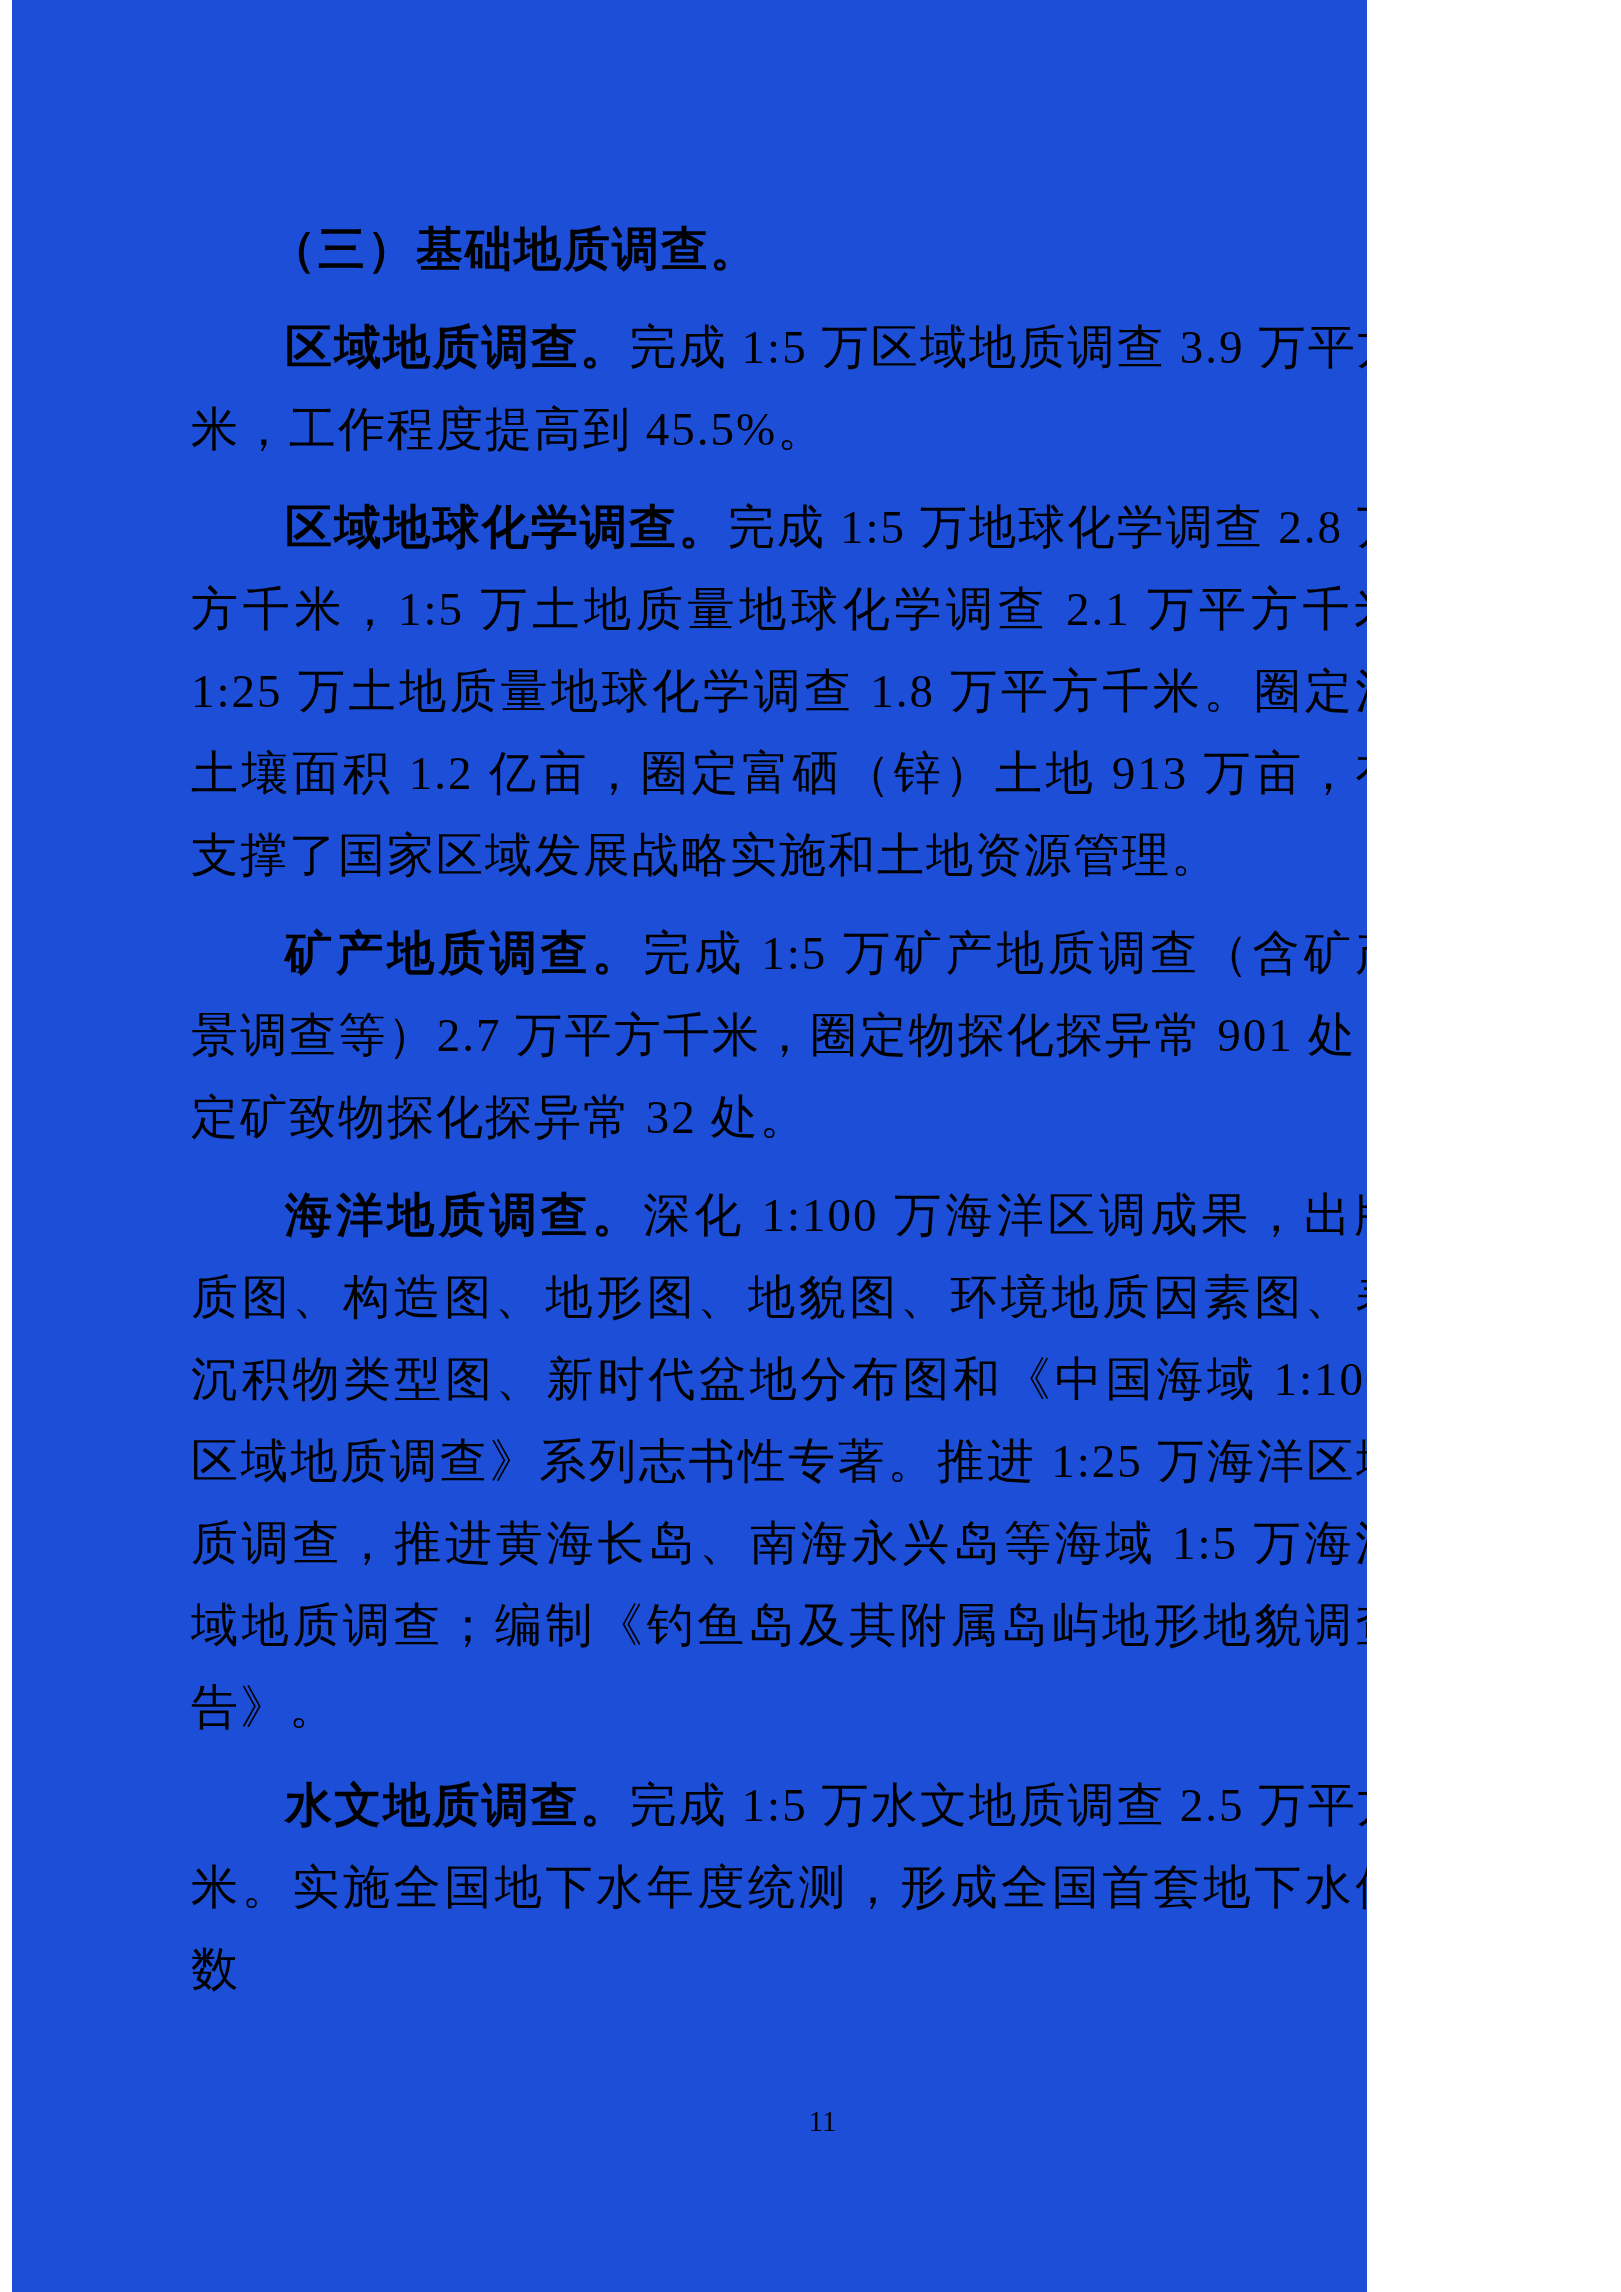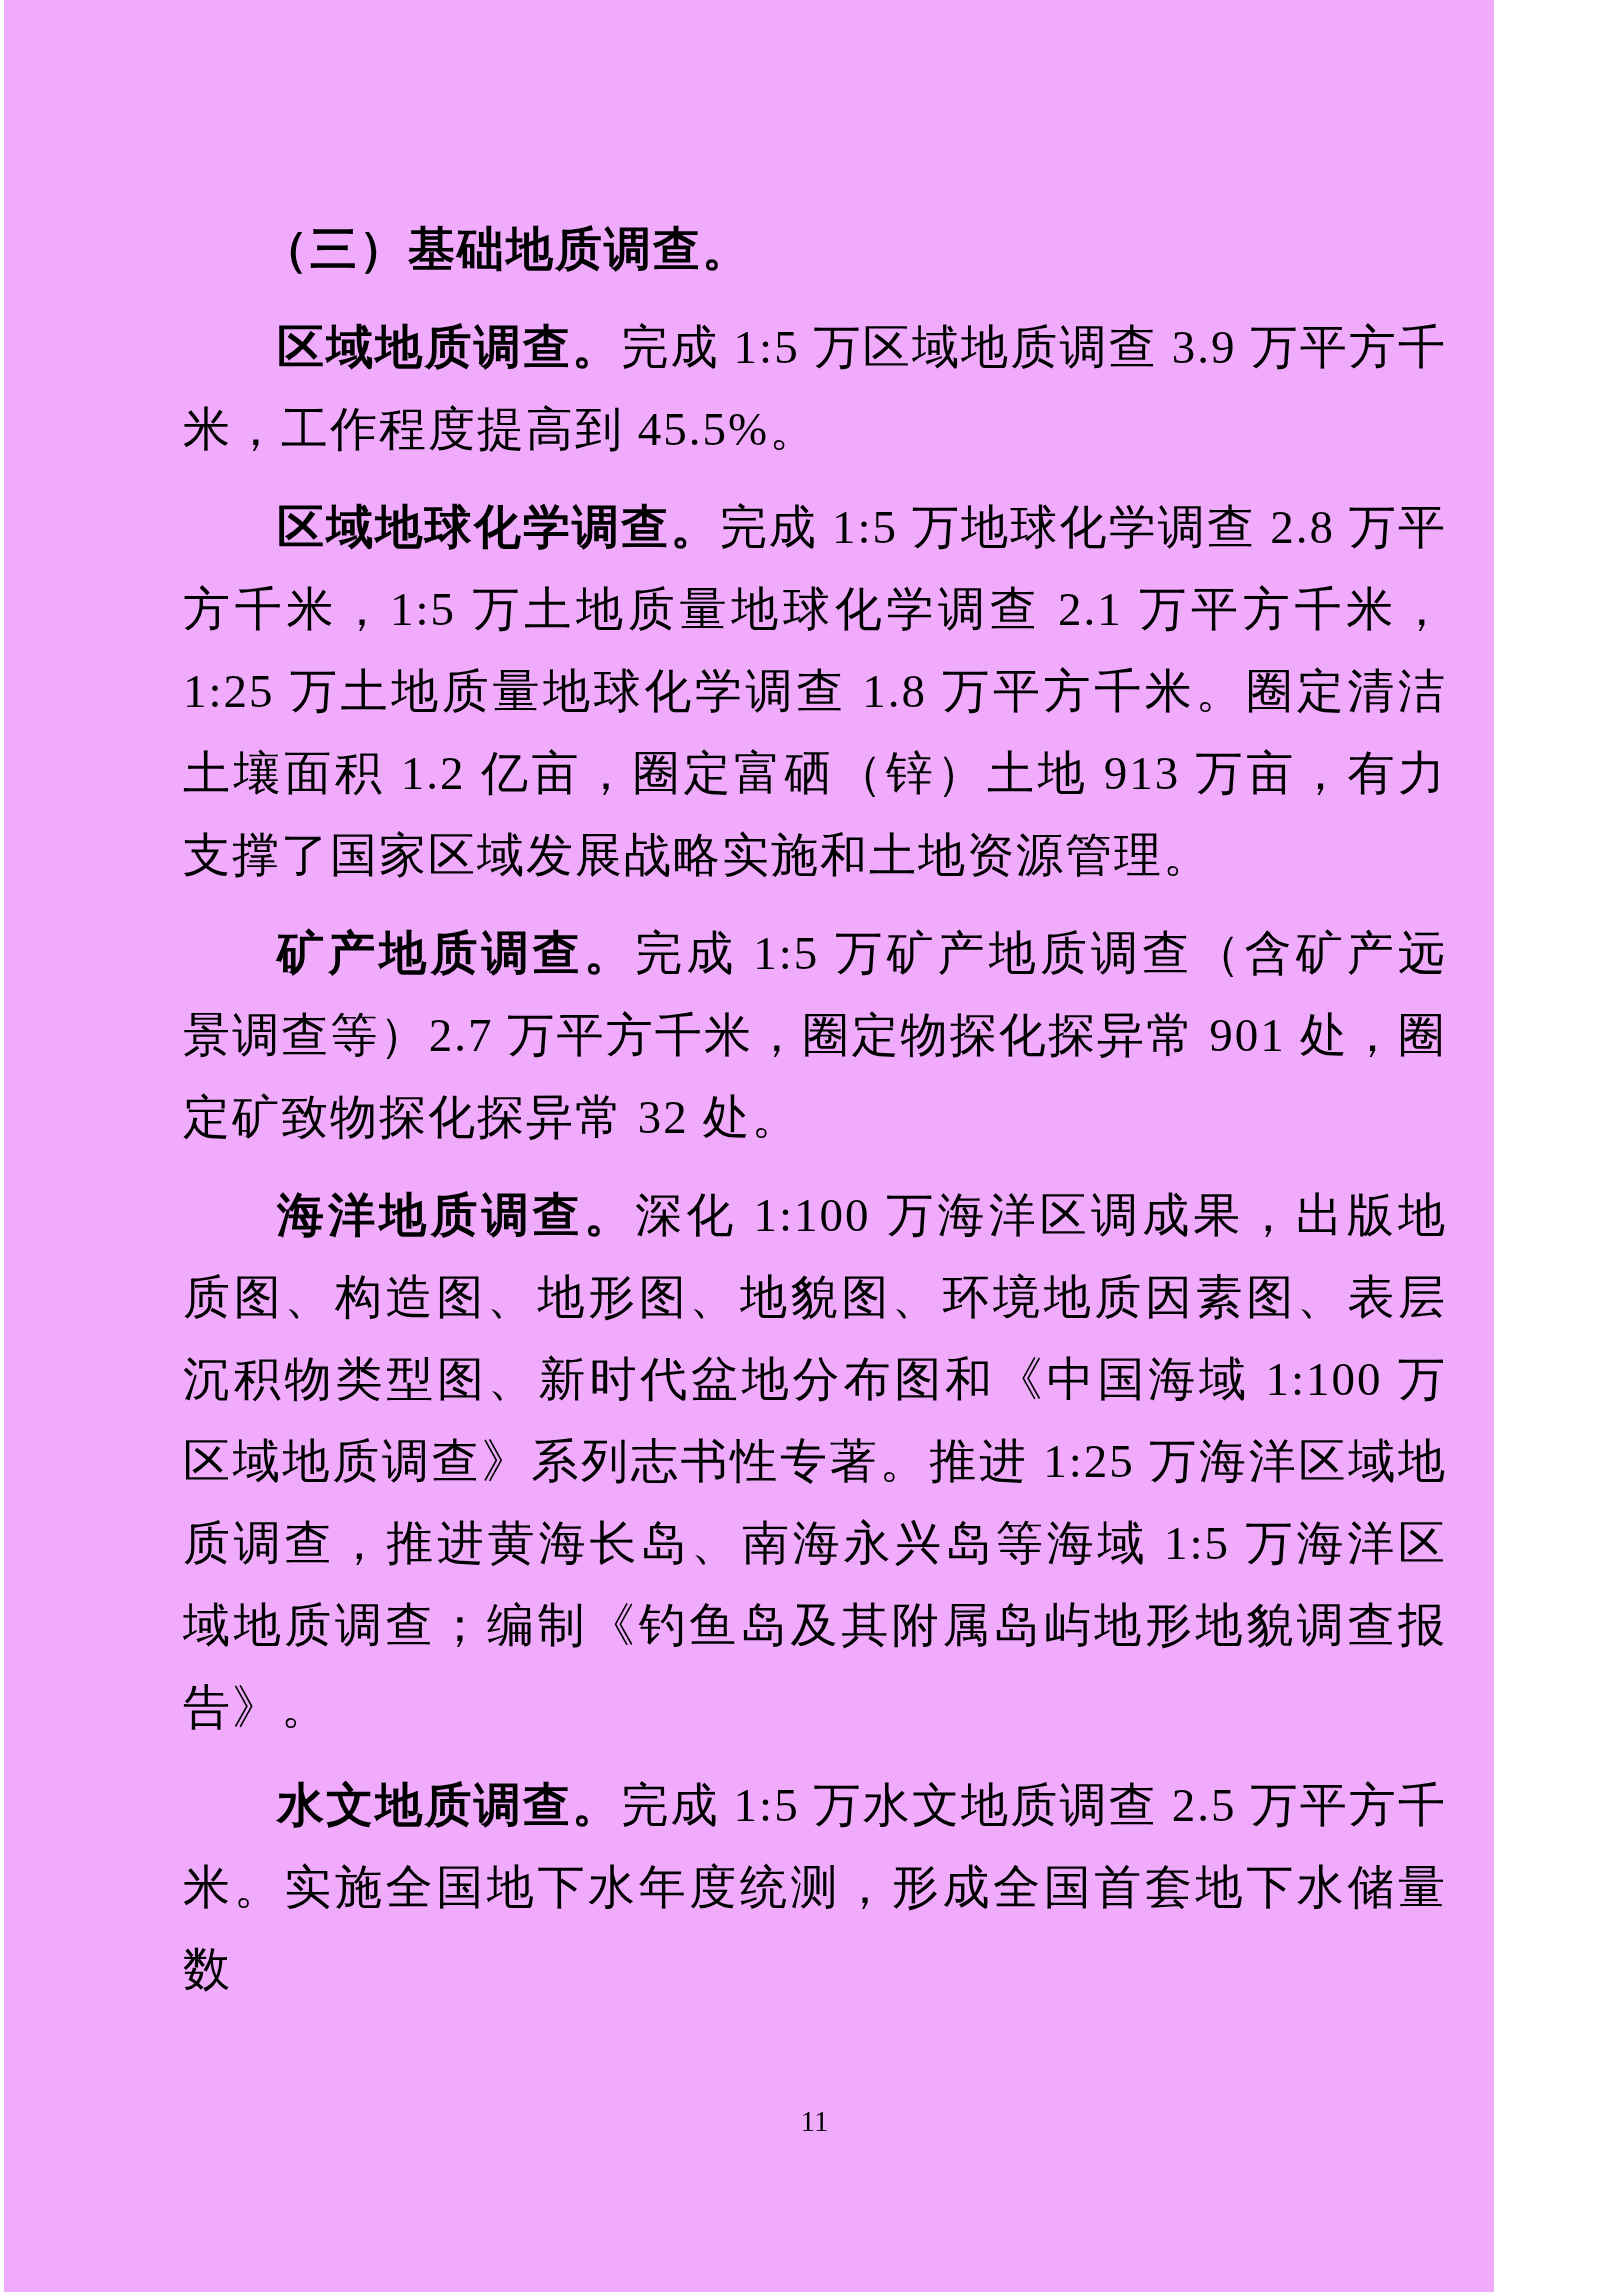--- a/index.html
+++ b/index.html
@@ -9,25 +9,25 @@
   body {
     width: 1621px;
     height: 2293px;
     background: #ffffff;
     position: relative;
     font-family: "Liberation Serif", "DejaVu Serif", serif;
     color: #000000;
   }
   .page {
     position: absolute;
-    left: 4px;
+    left: 12px;
     top: 0;
-    width: 1490px;
+    width: 1355px;
     height: 2293px;
-    background: #f0abfc;
+    background: #1d4ed8;
     overflow: hidden;
   }
   .content {
     position: absolute;
     left: 163px;
     top: 208px;
     width: 1296px;
     font-size: 47px;
     line-height: 82px;
     letter-spacing: 2px;

